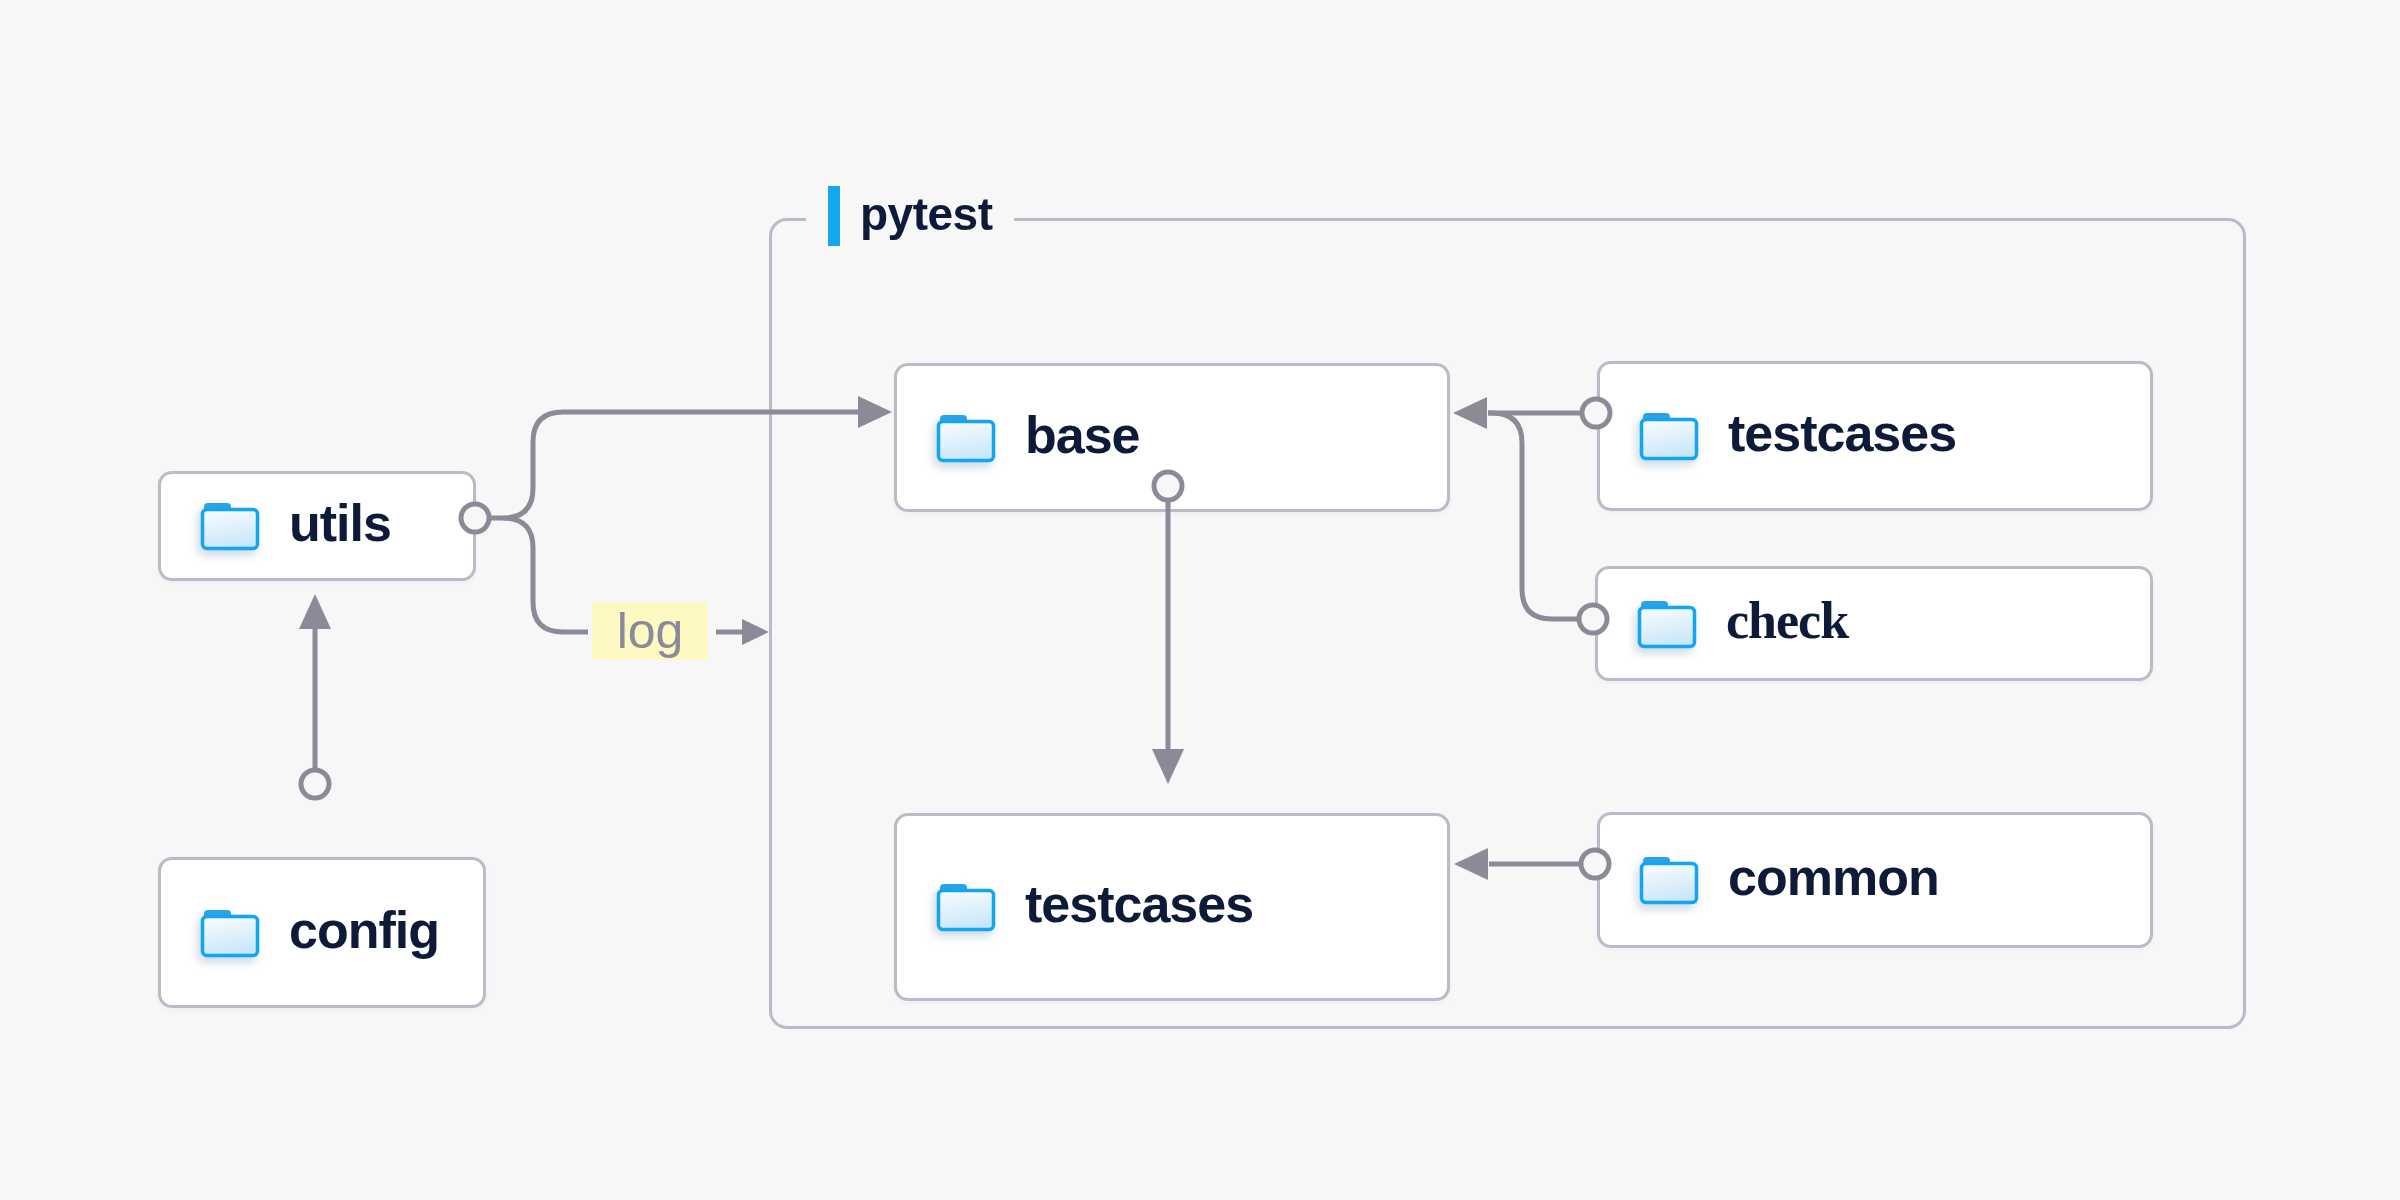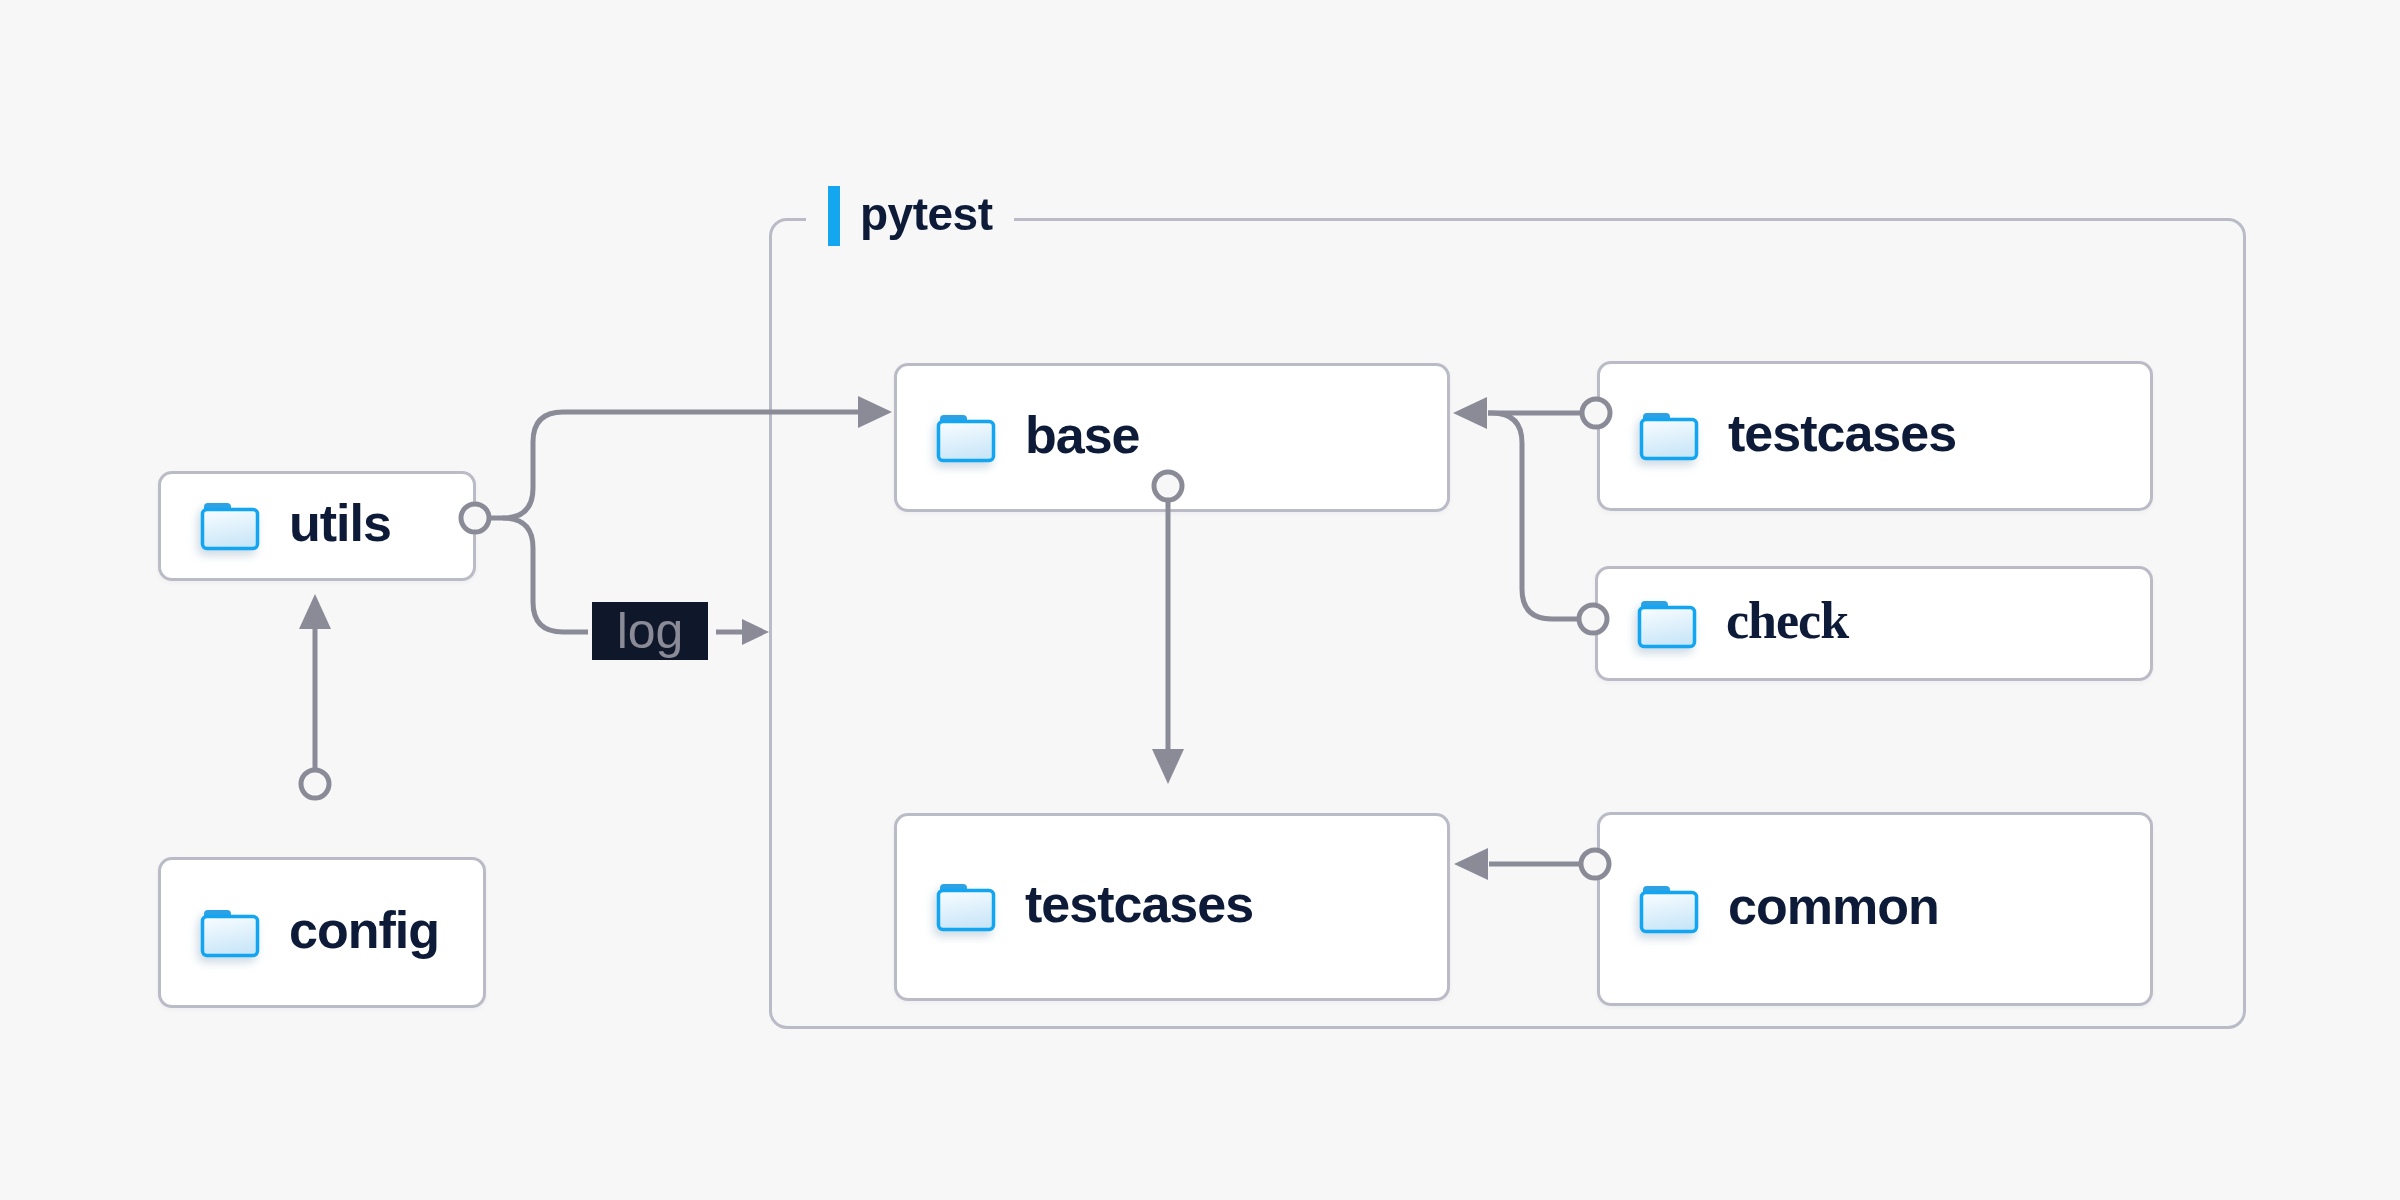--- a/index.html
+++ b/index.html
@@ -60,40 +60,40 @@
     padding-bottom: 6px;
   }
   .node .icon svg { display: block; filter: drop-shadow(-3px 5px 5px rgba(110,145,175,0.35)); }
 
   .node-utils     { left: 158px;  top: 443px; width: 318px; height: 110px; }
   .node-config    { left: 158px;  top: 829px; width: 328px; height: 151px; }
   .node-base      { left: 894px;  top: 335px; width: 556px; height: 149px; }
   .node-testcases { left: 894px;  top: 785px; width: 556px; height: 188px; }
   .node-pymilvus  { left: 1597px; top: 333px; width: 556px; height: 150px; }
   .node-check     { left: 1595px; top: 538px; width: 558px; height: 115px; font-family: Liberation Serif, serif; }
-  .node-common    { left: 1597px; top: 784px; width: 556px; height: 194px; }
+  .node-common    { left: 1597px; top: 784px; width: 556px; height: 136px; }
 
   
   .connectors {
     position: absolute; inset: 0; width: 2400px; height: 1200px;
     z-index: 4; pointer-events: none;
   }
   .connectors path.wire, .connectors line.wire {
     stroke: #8A8B97; stroke-width: 5px; fill: none;
   }
   .connectors polygon.head { fill: #8A8B97; stroke: none; }
   .connectors circle.dot { fill: #F7F7F8; stroke: #8A8B97; stroke-width: 5px; }
 
   
   .edge-label {
     position: absolute;
     left: 592px; top: 602px; width: 116px; height: 58px;
     display: flex; align-items: center; justify-content: center;
     font-size: 50px; font-weight: 500; color: #8A8B97;
-    background: #0f172a;
+    background: #fef9c3;
     z-index: 5;
     line-height: 1;
   }
 </style>
 </head>
 <body>
 
 <svg width="0" height="0" style="position:absolute" aria-hidden="true">
   <defs>
     <linearGradient id="foldg" x1="0.2" y1="0" x2="0.45" y2="1">

